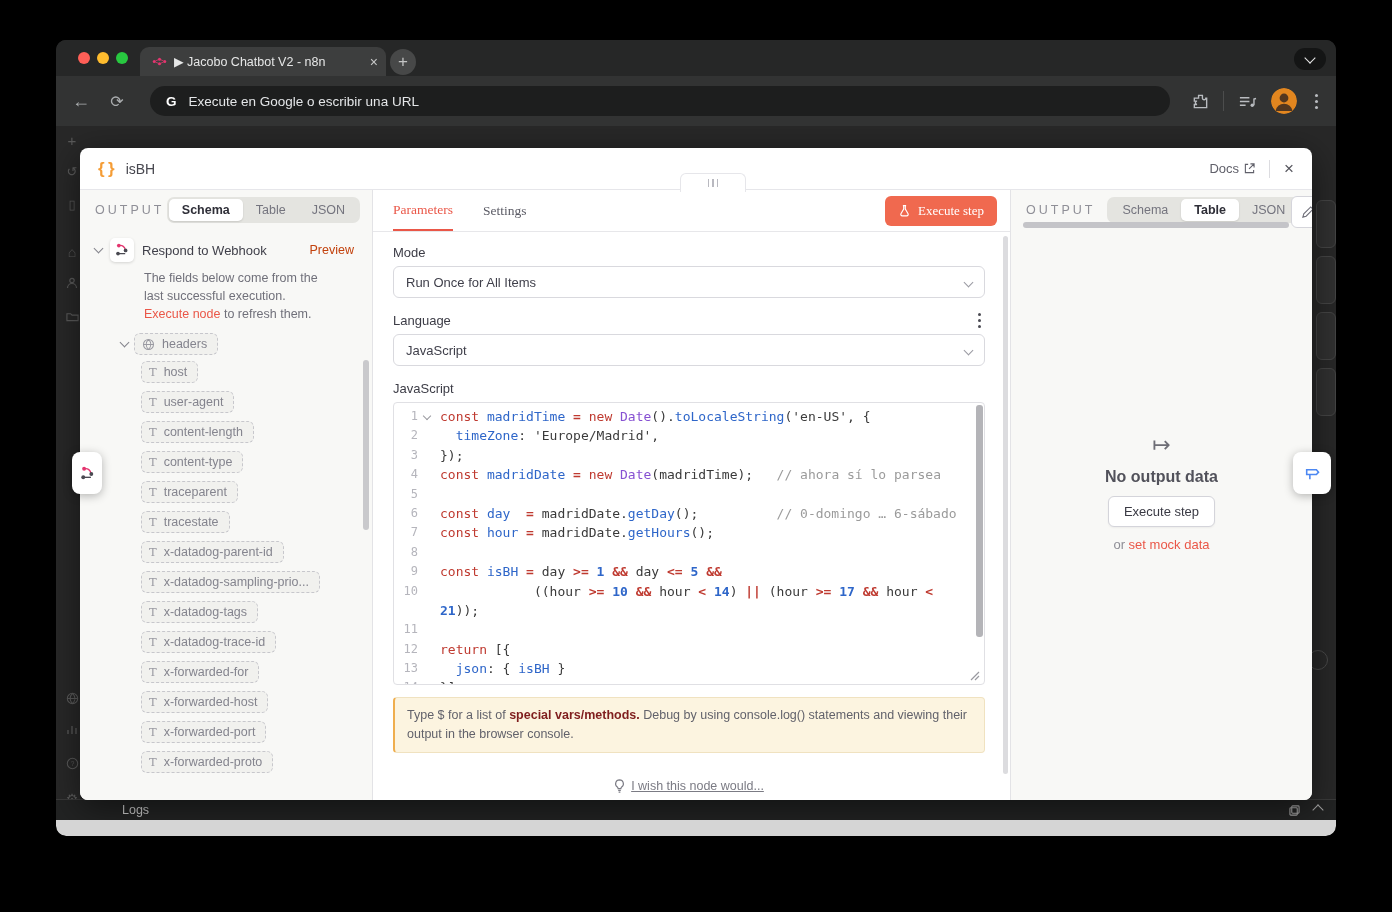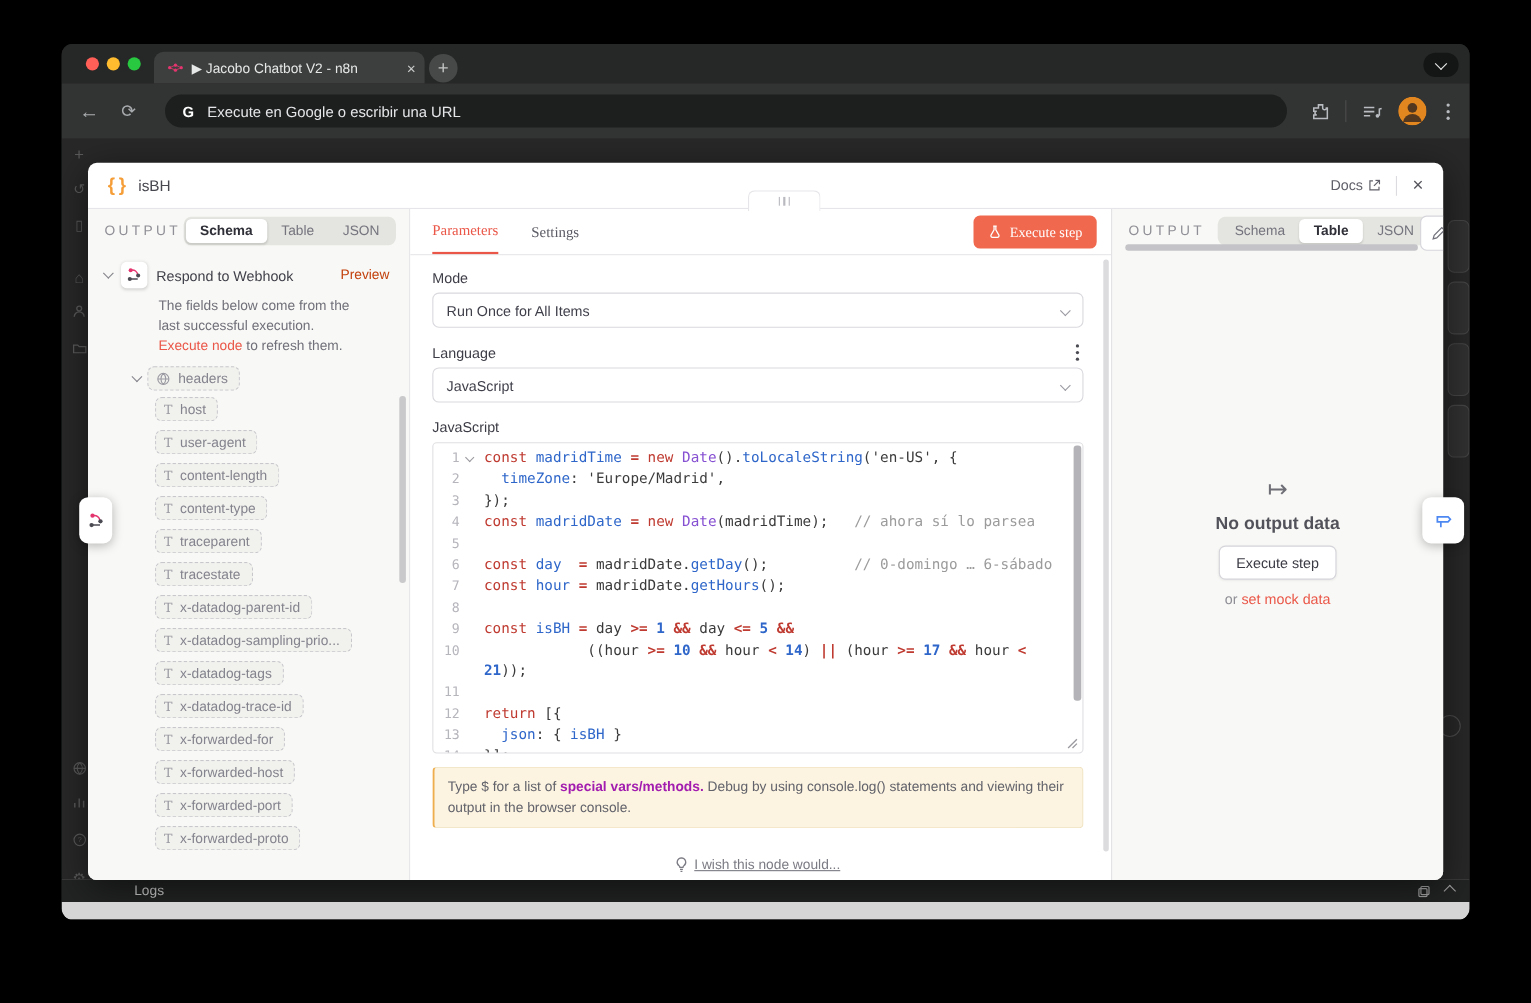--- a/index.html
+++ b/index.html
@@ -109,21 +109,21 @@
   .tk-n{color:#2e66c9;font-weight:600;}
   .tk-cl{color:#8650d2;}
   .tk-s{color:#3c3c3c;}
   .tk-p{color:#3a3a3a;}
   .tk-c{color:#9b9b9b;}
   .ed-scroll{position:absolute;right:1px;top:2px;width:7px;height:232px;border-radius:3px;background:#b4b4b8;}
   .ed-resize{position:absolute;right:4px;bottom:3px;color:#9a9aa0;}
   
   .hint{margin-top:12px;background:#fcf4e0;border:1px solid #f0e2c0;border-left:2px solid #efae4e;border-radius:4px;
         padding:8px 12px;font-size:12.5px;color:#62626b;line-height:1.5;}
-  .hint b{color:#a21caf;font-weight:600;}
+  .hint b{color:#7f1d1d;font-weight:600;}
   .wish{margin-top:auto;margin-bottom:7px;display:flex;align-items:center;justify-content:center;gap:6px;}
   .wish span{color:#7b7b84;font-size:12.5px;text-decoration:underline;}
   .main-scroll{position:absolute;right:2px;top:46px;bottom:26px;width:5px;border-radius:3px;background:#dcdcdf;}
   
   .outpanel{flex:1;background:#f8f8f6;border-left:1px solid #e3e3e6;position:relative;box-sizing:border-box;overflow:hidden;
             display:flex;flex-direction:column;}
   .edit-btn{position:absolute;left:280px;top:6px;width:30px;height:30px;background:#fff;border:1px solid #d5d5db;
             border-radius:6px;display:flex;align-items:center;justify-content:center;}
   .h-scroll{position:absolute;left:12px;top:32px;width:266px;height:6px;border-radius:3px;background:#c4c4c8;}
   .empty{flex:1;display:flex;flex-direction:column;align-items:center;justify-content:center;padding-bottom:46px;gap:10px;}

